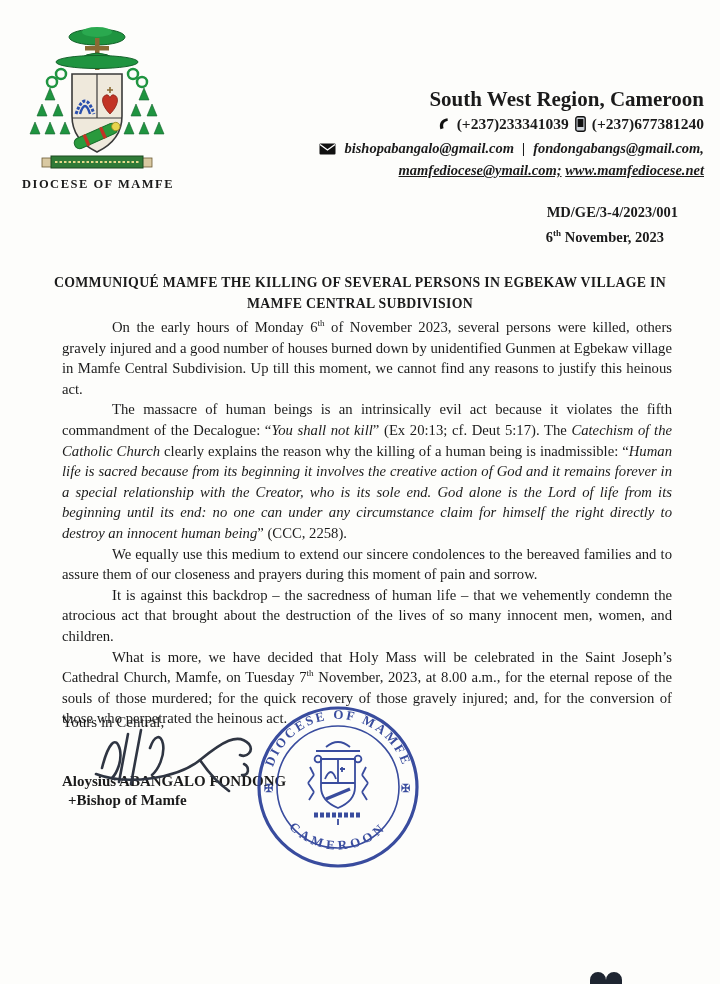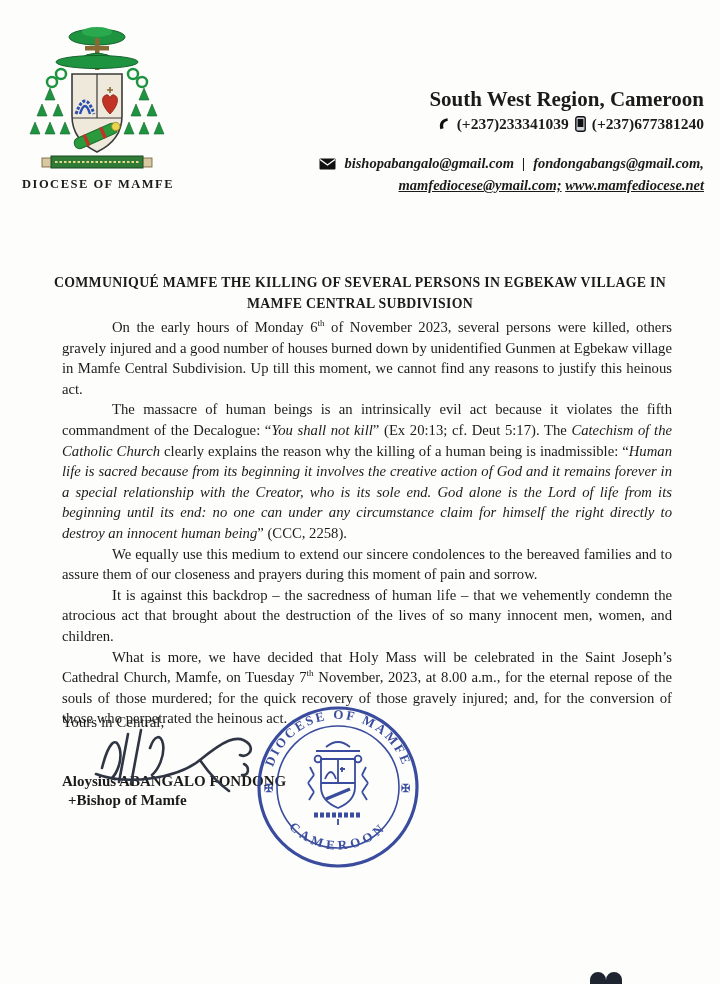--- a/index.html
+++ b/index.html
@@ -8,21 +8,21 @@
     overflow:hidden;font-family:"Liberation Serif",serif;color:#1b1b1b;
   }
   
   .crest-block{position:absolute;top:24px;left:22px;width:150px;text-align:center;}
   .crest-caption{font-weight:bold;font-size:12.5px;letter-spacing:1.5px;margin-top:1px;white-space:nowrap;}
   .contact-block{position:absolute;top:86px;right:16px;text-align:right;}
   .addr1{font-weight:bold;font-size:15px;}
   .addr2{font-weight:bold;font-size:21px;margin-top:1px;}
   .phones{font-weight:bold;font-size:15.5px;display:flex;justify-content:flex-end;align-items:center;gap:6px;margin-top:3px;}
   .phones .num{}
-  .emails{font-weight:bold;font-style:italic;font-size:14.5px;margin-top:22px;display:flex;justify-content:flex-end;align-items:center;gap:8px;}
+  .emails{font-weight:bold;font-style:italic;font-size:14.5px;margin-top:7px;display:flex;justify-content:flex-end;align-items:center;gap:8px;}
   .weblinks{font-weight:bold;font-style:italic;font-size:14.5px;margin-top:5px;}
   .weblinks .u{text-decoration:underline;}
   .icon{display:inline-flex;align-items:center;}
   
   .ref-block{position:absolute;top:200px;right:42px;text-align:right;font-weight:bold;font-size:14.5px;line-height:1.7;}
   .ref-date{padding-right:14px;}
   
   .doc-title{position:absolute;top:272px;left:40px;right:40px;text-align:center;font-weight:bold;font-size:13.8px;line-height:1.55;letter-spacing:0.3px;}
   
   .body-text{position:absolute;top:317px;left:62px;right:48px;font-size:14.7px;line-height:20.6px;text-align:justify;}
@@ -130,20 +130,24 @@
       <span>bishopabangalo@gmail.com</span>
       <span>|</span>
       <span>fondongabangs@gmail.com,</span>
     </div>
     <div class="weblinks">
       <span class="u">mamfediocese@ymail.com;</span>
       <span class="u">www.mamfediocese.net</span>
     </div>
   </div>
 
+  <div class="ref-block">
+    <div>MD/GE/3-4/2023/001</div>
+    <div class="ref-date"><span>6</span><sup>th</sup><span> November, 2023</span></div>
+  </div>
 
   <div class="doc-title">
     <div>COMMUNIQUÉ MAMFE THE KILLING OF SEVERAL PERSONS IN EGBEKAW VILLAGE IN</div>
     <div>MAMFE CENTRAL SUBDIVISION</div>
   </div>
 
   <div class="body-text">
     <p><span>On the early hours of Monday 6</span><sup>th</sup><span> of November 2023, several persons were killed, others gravely injured and a good number of houses burned down by unidentified Gunmen at Egbekaw village in Mamfe Central Subdivision.  Up till this moment, we cannot find any reasons to justify this heinous act.</span></p>
     <p><span>The massacre of human beings is an intrinsically evil act because it violates the fifth commandment of the Decalogue: “</span><span class="it">You shall not kill</span><span>” (Ex 20:13; cf. Deut 5:17). The </span><span class="it">Catechism of the Catholic Church</span><span> clearly explains the reason why the killing of a human being is inadmissible: “</span><span class="it">Human life is sacred because from its beginning it involves the creative action of God and it remains forever in a special relationship with the Creator, who is its sole end. God alone is the Lord of life from its beginning until its end: no one can under any circumstance claim for himself the right directly to destroy an innocent human being</span><span>” (CCC, 2258).</span></p>
     <p><span>We equally use this medium to extend our sincere condolences to the bereaved families and to assure them of our closeness and prayers during this moment of pain and sorrow.</span></p>

